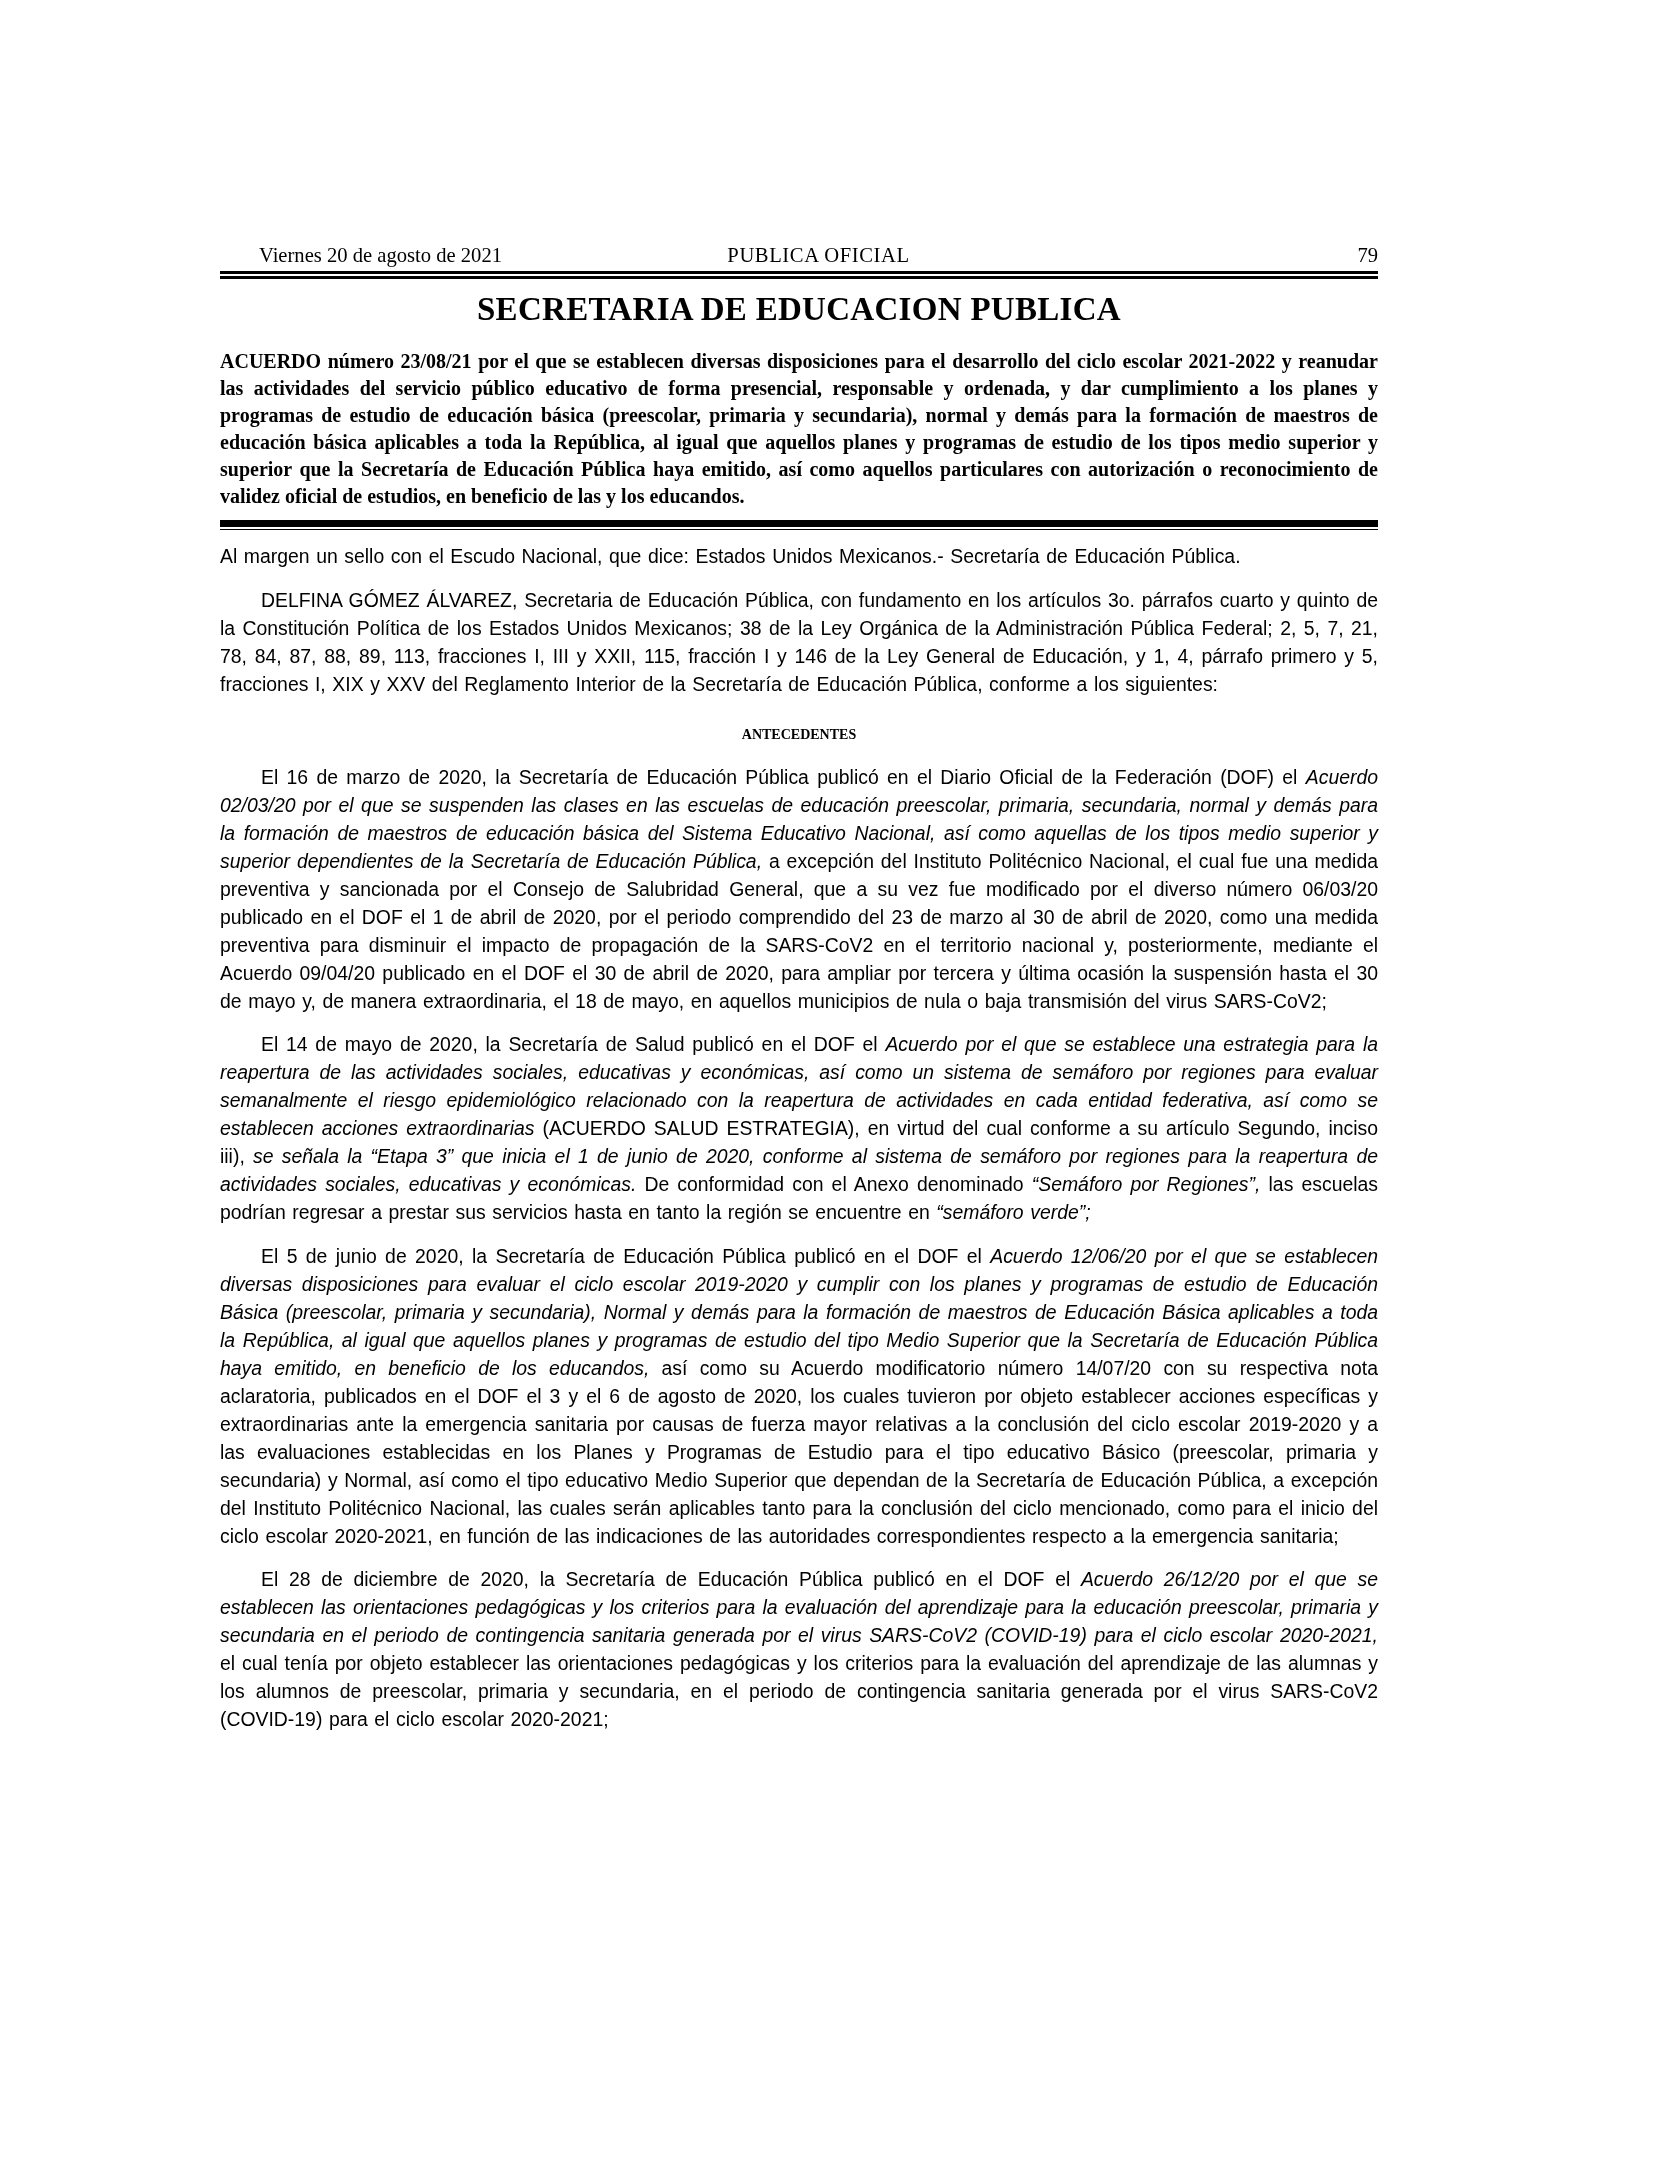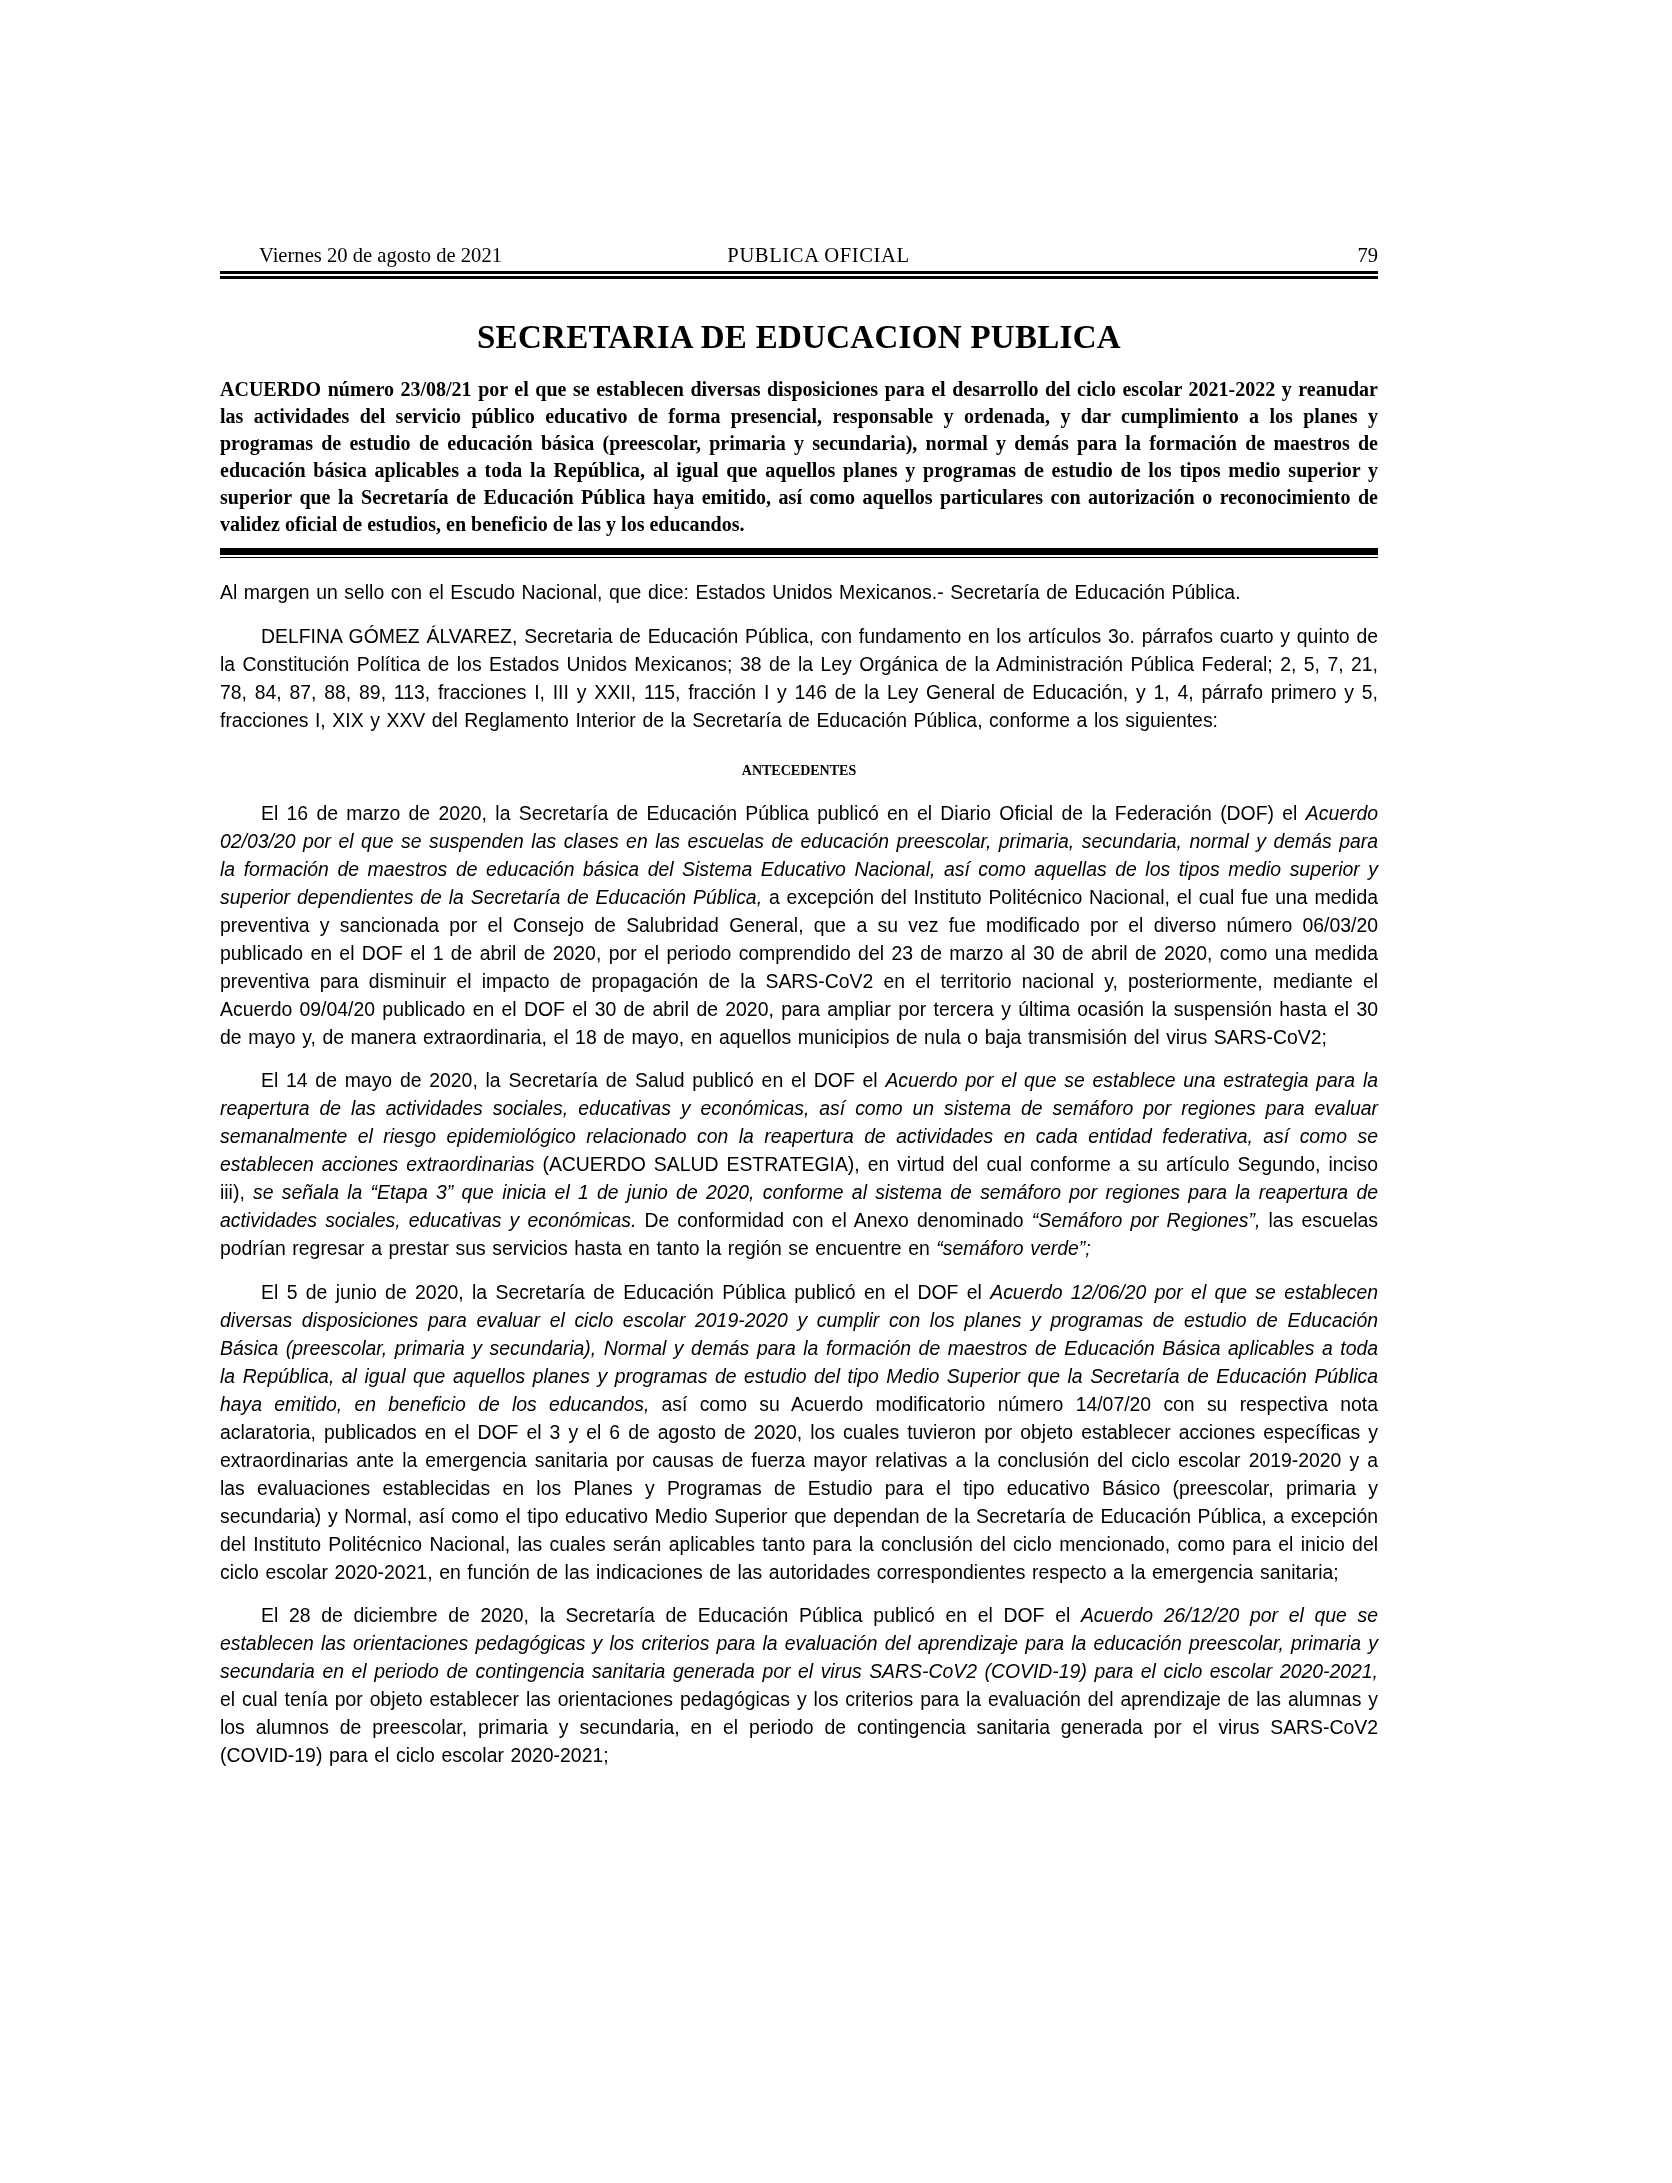--- a/index.html
+++ b/index.html
@@ -30,21 +30,21 @@
   .masthead-page { flex: 1 1 0; text-align: right; }
   .rule-double {
     margin-top: 4.4px;
     height: 8px;
     box-sizing: border-box;
     border-top: 3.1px solid #000;
     border-bottom: 3.1px solid #000;
   }
   
   .doc-title {
-    margin-top: 39px;
+    margin-top: 11px;
     font-family: "Liberation Serif", serif;
     font-weight: bold;
     font-size: 33px;
     line-height: 39px;
     text-align: center;
     letter-spacing: 0.3px;
   }
   
   .summary {
     margin-top: 19px;
@@ -58,21 +58,21 @@
   .rule-thin  { margin-top: 1.9px;  height: 1.9px;  background: #000; }
   
   .content { font-family: "Liberation Sans", sans-serif; }
   .content p {
     margin: 15.6px 0 0 0;
     font-size: 19.4px;
     line-height: 28px;
     text-align: justify;
     word-spacing: 1.2px;
   }
-  .content > :first-child { margin-top: 20px; }
+  .content > :first-child { margin-top: 12px; }
   .content p.indent { text-indent: 41px; }
   .section-heading {
     margin: 24px 0 0 0;
     font-family: "Liberation Serif", serif;
     font-weight: bold;
     font-size: 14px;
     line-height: 25px;
     text-align: center;
   }
   i { font-style: italic; }

